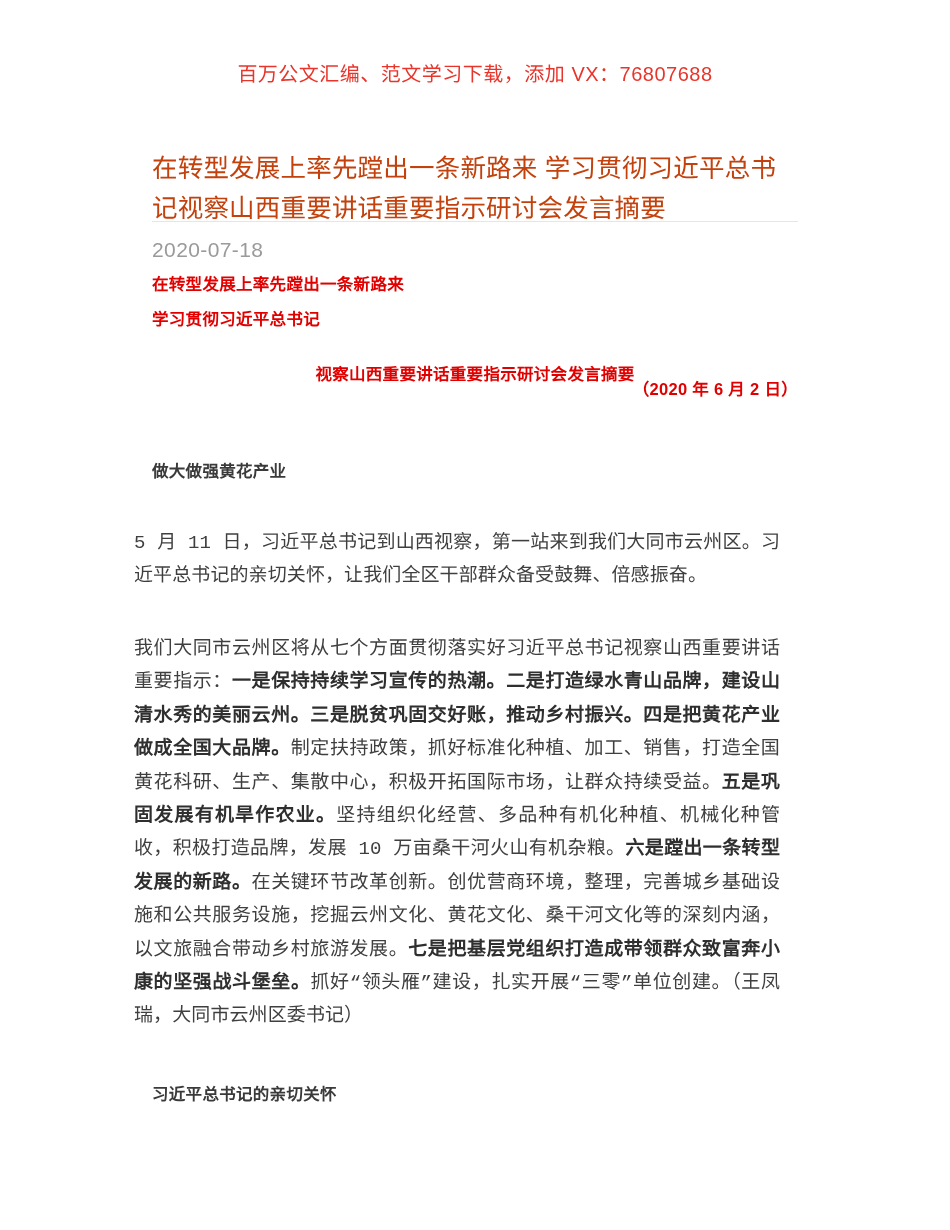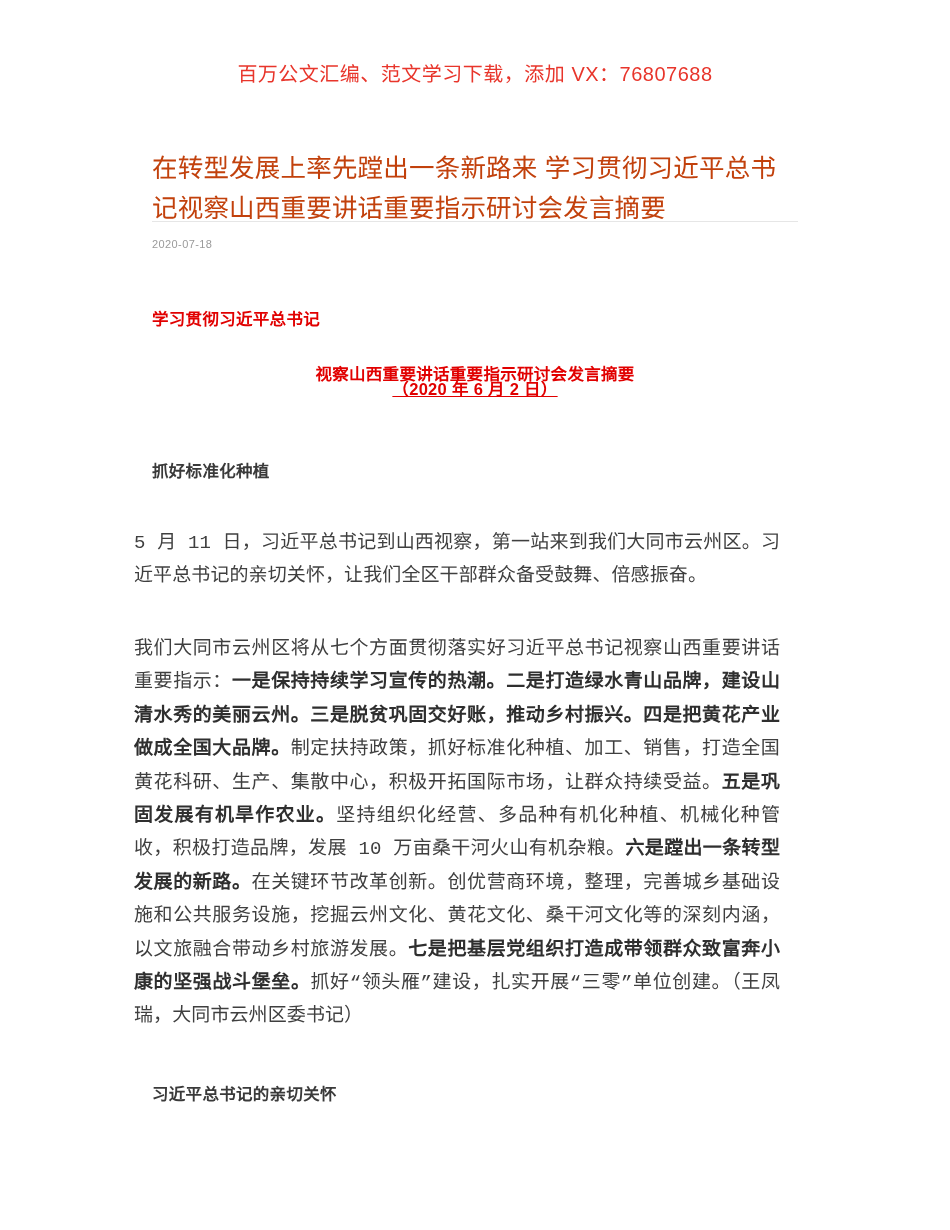--- a/index.html
+++ b/index.html
@@ -56,39 +56,39 @@
     left: 152px;
     width: 646px;
     height: 1px;
     background: #e6e6e6;
   }
 
   .article-date {
     position: absolute;
     top: 238px;
     left: 152px;
-    font-size: 11px;
+    font-size: 21px;
     color: #9a9a9a;
     letter-spacing: 0.4px;
   }
 
   
   .red-head {
     position: absolute;
     left: 152px;
     width: 646px;
     color: #e10000;
     font-weight: bold;
     font-size: 16.5px;
     letter-spacing: 0.3px;
   }
   .red-head.l1 { top: 271px; text-align: left; }
   .red-head.l2 { top: 306px; text-align: left; }
   .red-head.l3 { top: 361px; text-align: center; }
-  .red-head.l4 { top: 376px; text-align: center; text-decoration: underline; }
+  .red-head.l4 { top: 376px; text-align: right; }
 
   
   .section-head {
     position: absolute;
     left: 152px;
     width: 646px;
     font-size: 16.5px;
     font-weight: bold;
     color: #3a3a3a;
     letter-spacing: 0.3px;
@@ -119,25 +119,26 @@
 <div class="page">
 
   <div class="promo-banner">百万公文汇编、范文学习下载，添加 VX：76807688</div>
 
   <h1 class="article-title">在转型发展上率先蹚出一条新路来 学习贯彻习近平总书记视察山西重要讲话重要指示研讨会发言摘要</h1>
 
   <div class="title-rule"></div>
 
   <div class="article-date">2020-07-18</div>
 
+  <div class="red-head l1">在转型发展上率先蹚出一条新路来</div>
   <div class="red-head l2">学习贯彻习近平总书记</div>
   <div class="red-head l3">视察山西重要讲话重要指示研讨会发言摘要</div>
   <div class="red-head l4">（2020 年 6 月 2 日）</div>
 
-  <h2 class="section-head s1">抓好标准化种植</h2>
+  <h2 class="section-head s1">做大做强黄花产业</h2>
 
   <p class="para p1"><span>5 月 11 日，习近平总书记到山西视察，第一站来到我们大同市云州区。习近平总书记的亲切关怀，让我们全区干部群众备受鼓舞、倍感振奋。</span></p>
 
   <p class="para p2"><span>我们大同市云州区将从七个方面贯彻落实好习近平总书记视察山西重要讲话重要指示：</span><b>一是保持持续学习宣传的热潮。二是打造绿水青山品牌，建设山清水秀的美丽云州。三是脱贫巩固交好账，推动乡村振兴。四是把黄花产业做成全国大品牌。</b><span>制定扶持政策，抓好标准化种植、加工、销售，打造全国黄花科研、生产、集散中心，积极开拓国际市场，让群众持续受益。</span><b>五是巩固发展有机旱作农业。</b><span>坚持组织化经营、多品种有机化种植、机械化种管收，积极打造品牌，发展 10 万亩桑干河火山有机杂粮。</span><b>六是蹚出一条转型发展的新路。</b><span>在关键环节改革创新。创优营商环境，整理，完善城乡基础设施和公共服务设施，挖掘云州文化、黄花文化、桑干河文化等的深刻内涵，以文旅融合带动乡村旅游发展。</span><b>七是把基层党组织打造成带领群众致富奔小康的坚强战斗堡垒。</b><span>抓好“领头雁”建设，扎实开展“三零”单位创建。（王凤瑞，大同市云州区委书记）</span></p>
 
   <h2 class="section-head s2">习近平总书记的亲切关怀</h2>
 
 </div>
 
 </body></html>

